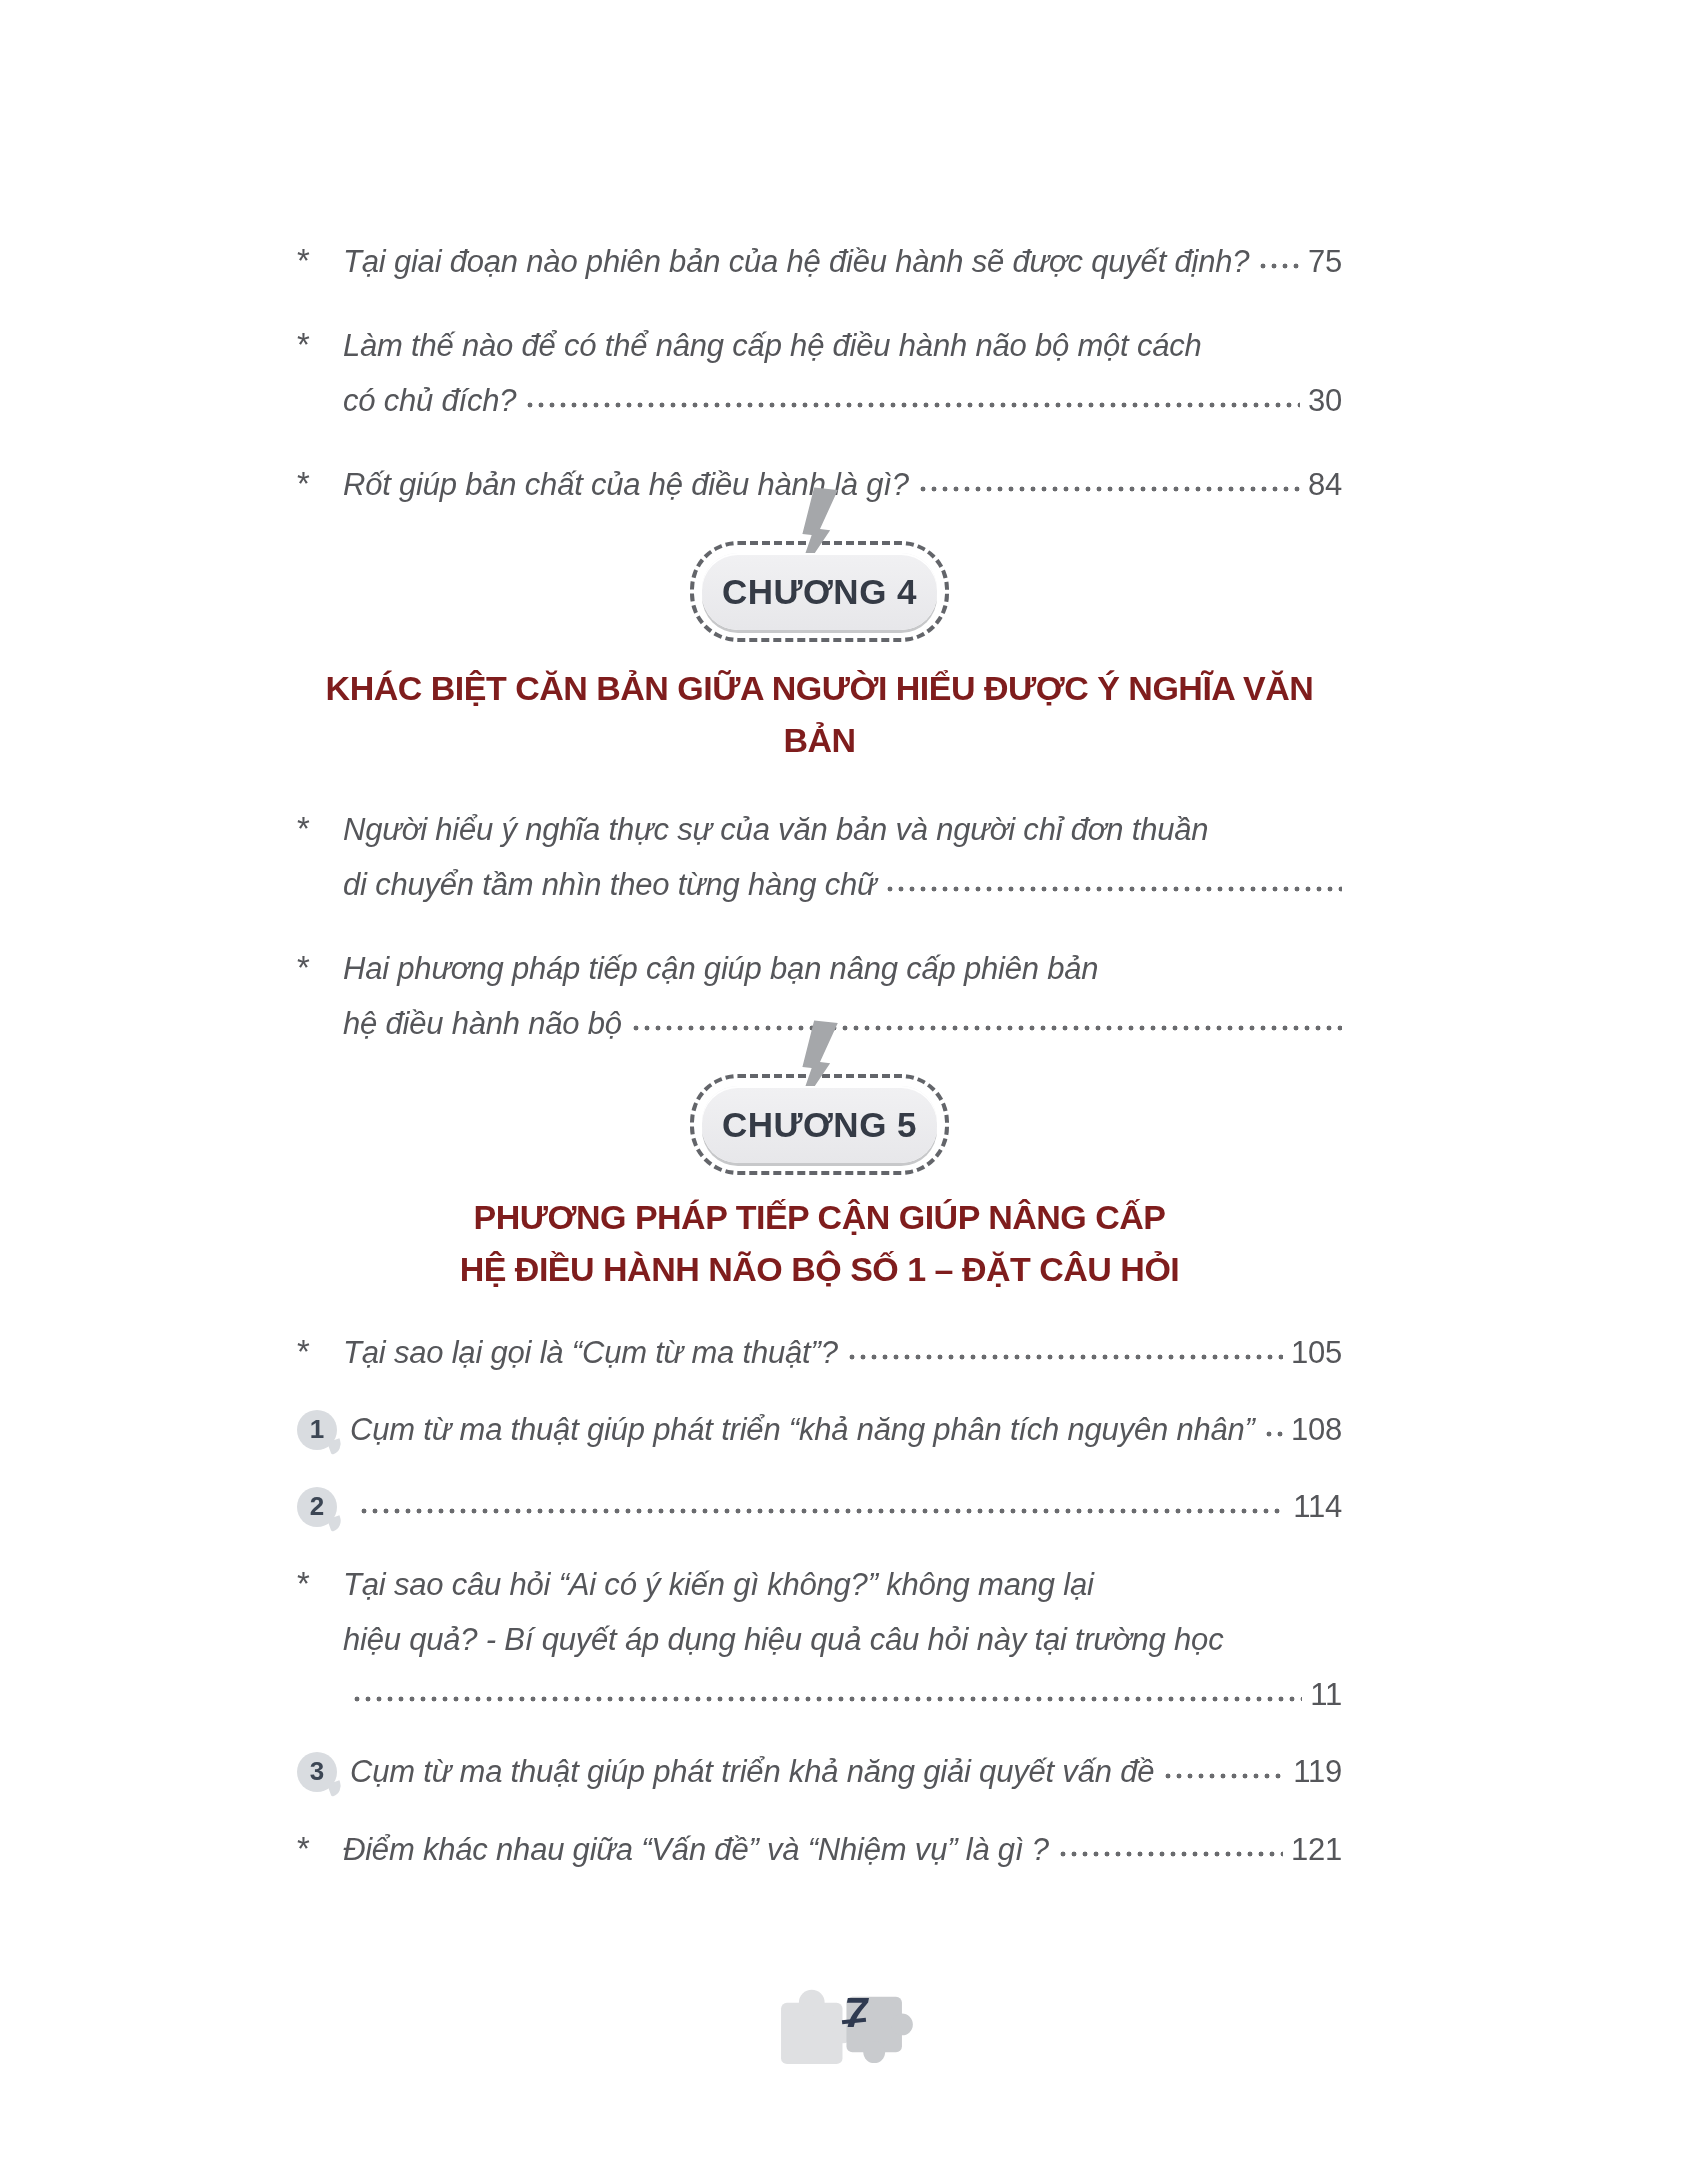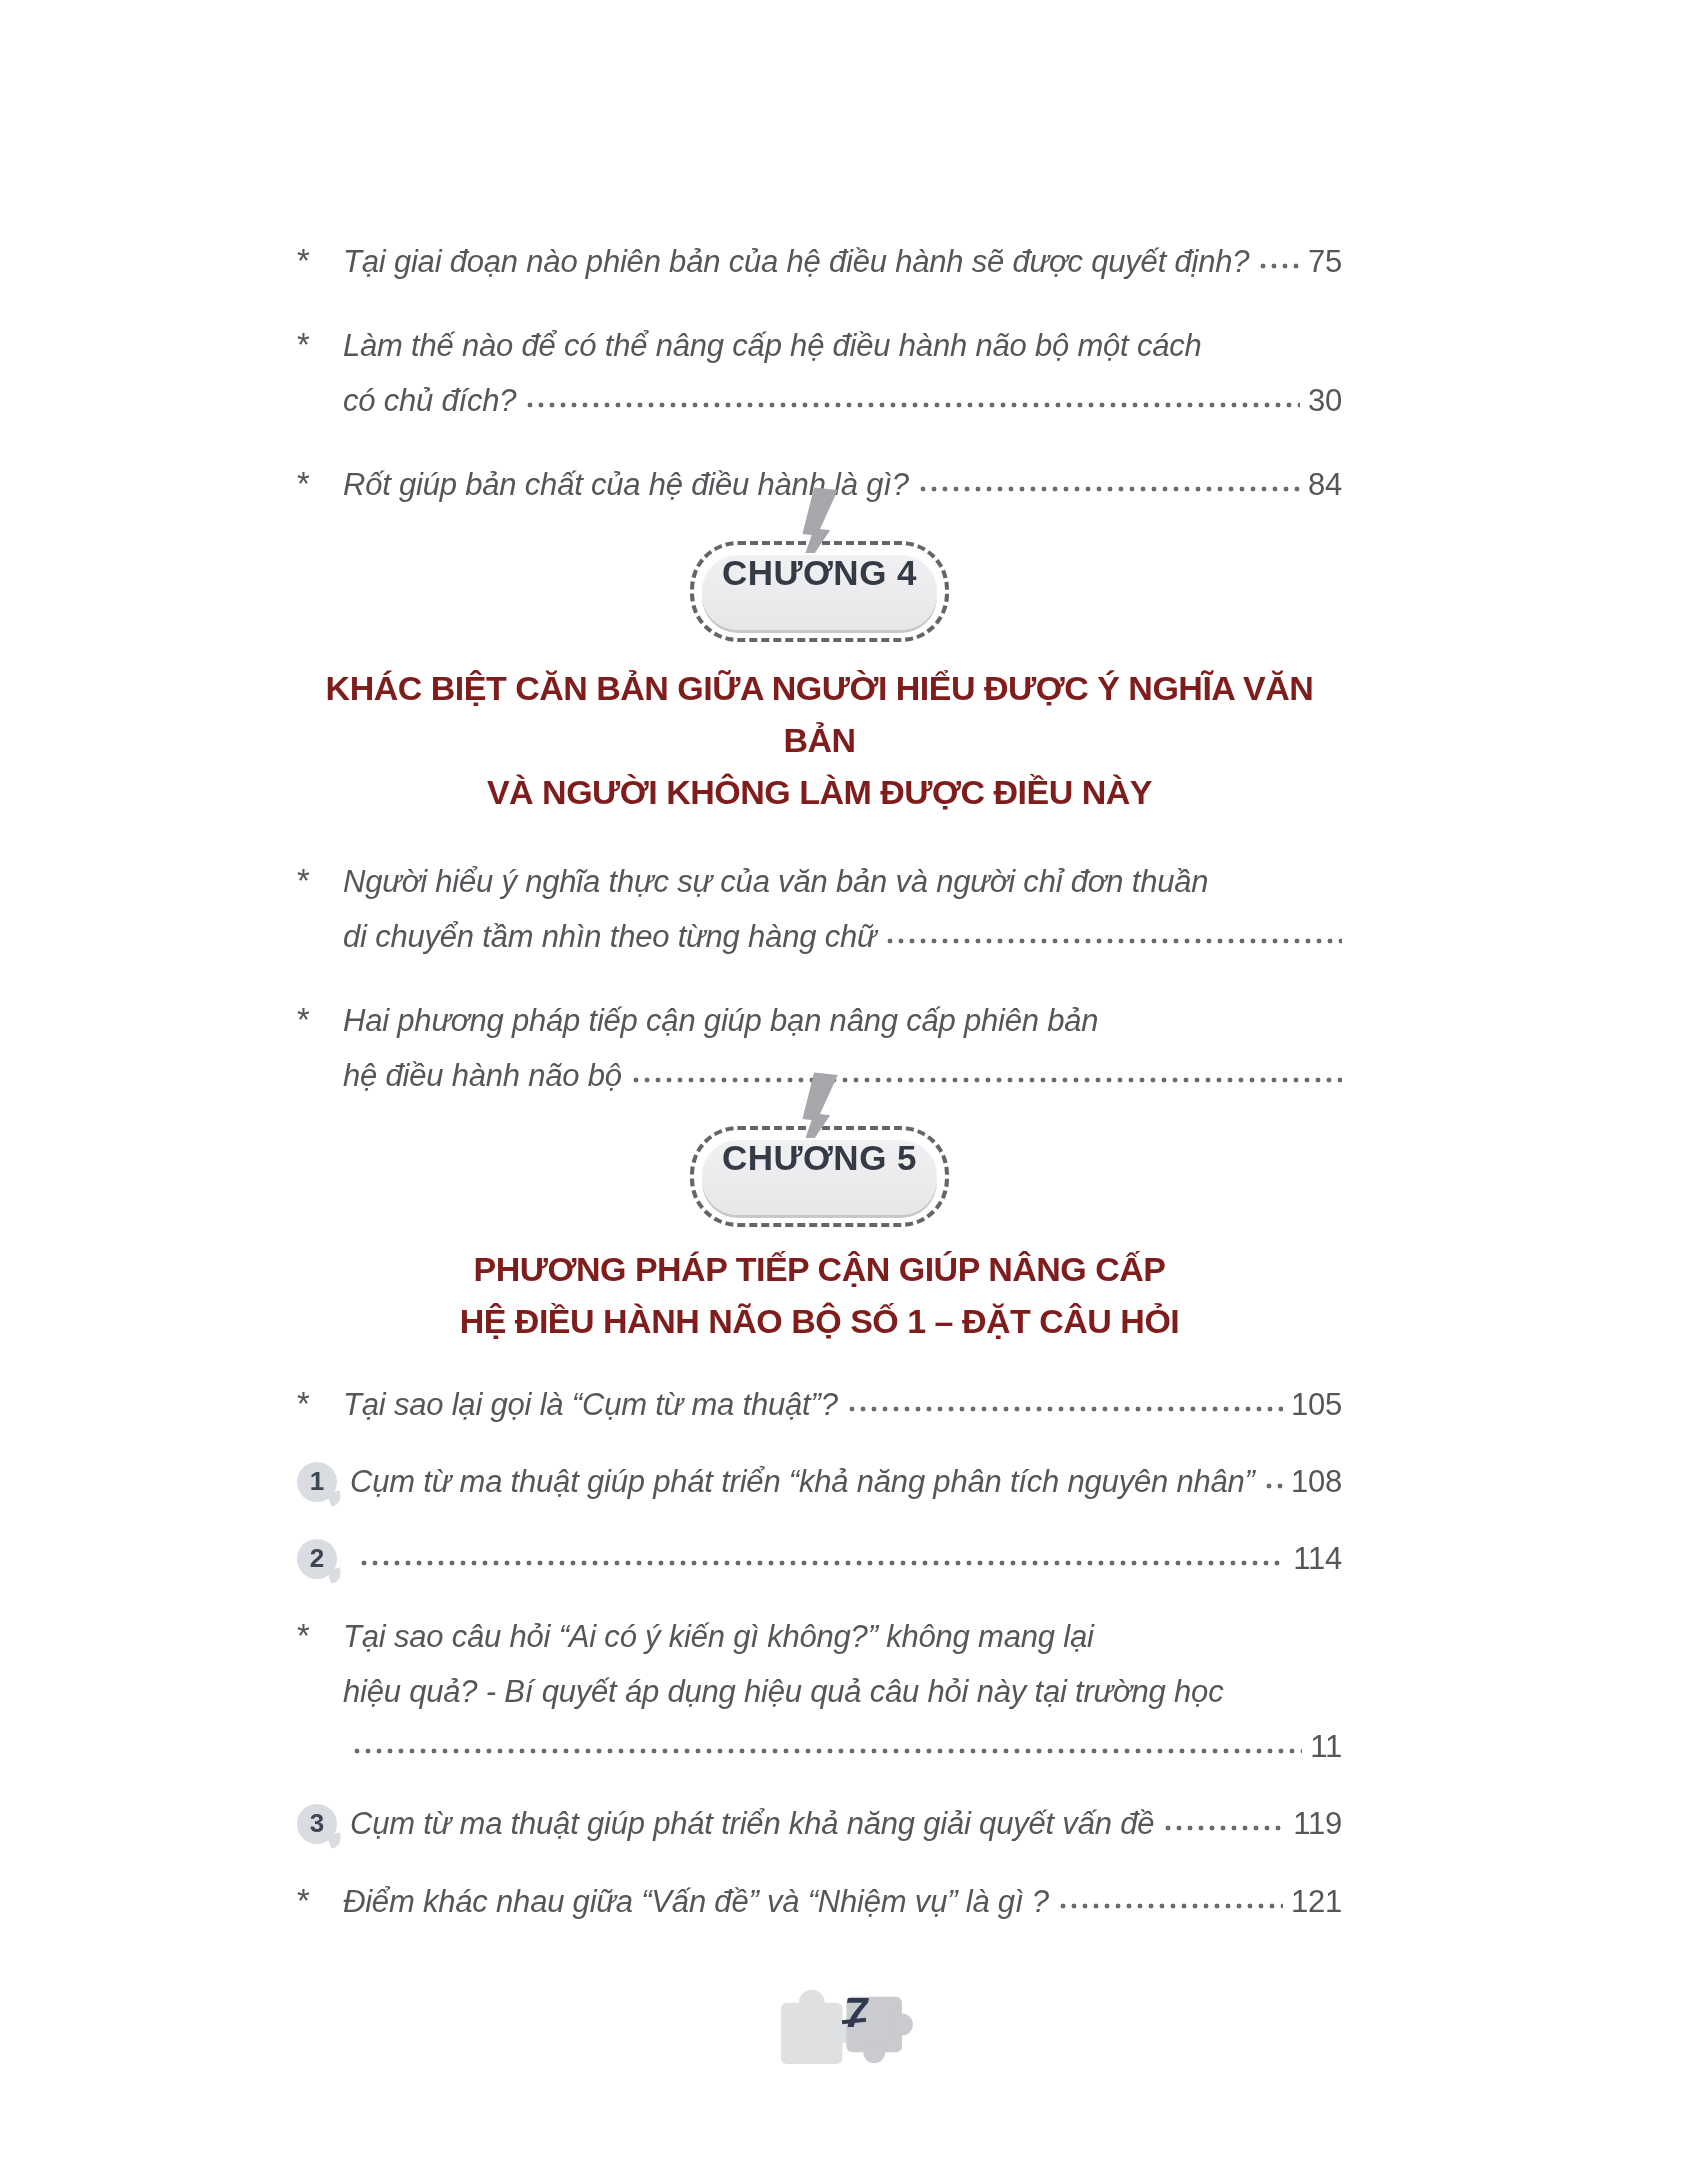--- a/index.html
+++ b/index.html
@@ -37,21 +37,21 @@
   .pg{flex:none;color:#55565a;}
   
   .badge-wrap{position:relative;width:259px;margin:30px auto 0;}
   .badge-wrap.m24{margin-top:24px;}
   .bolt{position:absolute;top:-57px;left:50%;transform:translateX(-58%) rotate(6deg);z-index:1;}
   .badge-dashed{border:4px dashed #63656a;border-radius:48px;padding:8px;}
   .badge-pill{
     position:relative;z-index:2;height:77px;border-radius:36px;
     background:linear-gradient(#f1f1f3,#e7e7ea);
     box-shadow:0 3px 0 #c7c8ca, inset 0 2px 0 #ffffff;
-    display:flex;justify-content:center;
+    display:flex;align-items:center;justify-content:center;
   }
   .badge-label{font-size:35px;font-weight:bold;color:#353b46;letter-spacing:0.5px;}
   .chapter-title{margin-top:20px;text-align:center;font-weight:bold;
     font-size:34px;line-height:52px;color:#7f1d1d;letter-spacing:-0.5px;}
   .chapter-title.m16{margin-top:16px;}
   
   .footer{position:absolute;top:1965px;left:0;width:1683px;display:flex;justify-content:center;}
   .puzzle{position:relative;width:149px;height:109px;}
   .seven{position:absolute;left:77px;top:24px;font-size:42px;font-weight:bold;
     color:#2f3a50;font-style:italic;z-index:3;}
@@ -91,21 +91,20 @@
       <polygon points="22,4 50,4 34,52 46,52 12,116 25,60 14,60" fill="#a5a7aa"></polygon>
     </svg>
     <div class="badge-dashed">
       <div class="badge-pill">
         <span class="badge-label">CHƯƠNG 4</span>
       </div>
     </div>
   </div>
   <div class="chapter-title">
     <div>KHÁC BIỆT CĂN BẢN GIỮA NGƯỜI HIỂU ĐƯỢC Ý NGHĨA VĂN BẢN</div>
-    <div>VÀ NGƯỜI KHÔNG LÀM ĐƯỢC ĐIỀU NÀY</div>
   </div>
 
   <div class="row mt36">
     <span class="bul">*</span>
     <span class="txt">Người hiểu ý nghĩa thực sự của văn bản và người chỉ đơn thuần</span>
   </div>
   <div class="row mt2">
     <span class="cont-ind"></span>
     <span class="txt">di chuyển tầm nhìn theo từng hàng chữ</span>
     <span class="dots nopg"></span>

